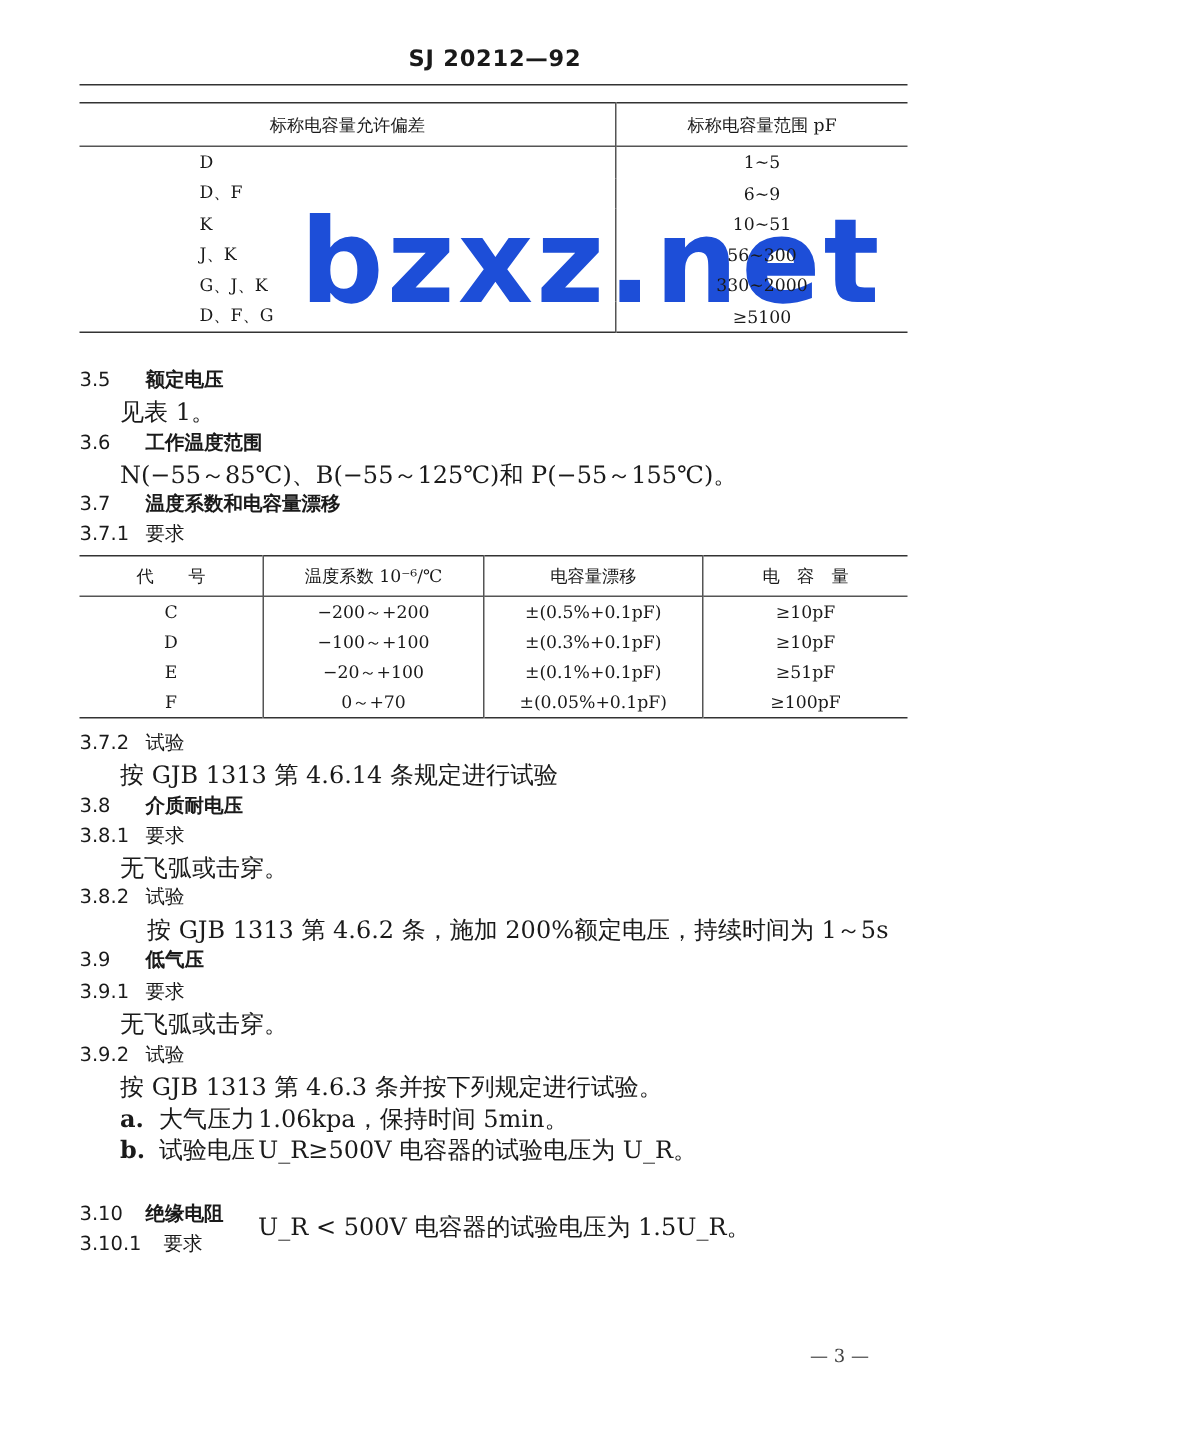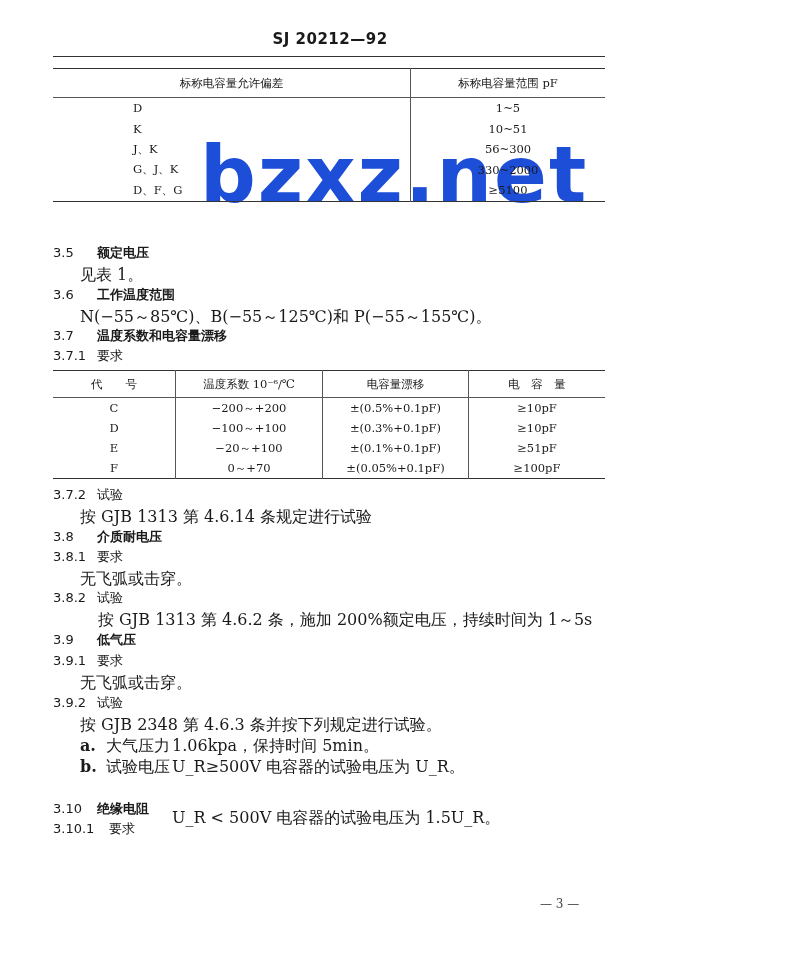--- a/index.html
+++ b/index.html
@@ -38,20 +38,24 @@
   <thead>
       <tr>
     <th>标称电容量允许偏差</th>
     <th>标称电容量范围 pF</th>
   </tr>
     </thead>
   <tbody>
     <tr>
         <td>D</td>
         <td>1~5</td>
+      </tr>
+    <tr>
+        <td>D、F</td>
+        <td>6~9</td>
       </tr>
     <tr>
         <td>K</td>
         <td>10~51</td>
       </tr>
     <tr>
         <td>J、K</td>
         <td>56~300</td>
       </tr>
     <tr>
@@ -113,21 +117,21 @@
 <div class="line body" style="top:507px;">按 GJB 1313 第 4.6.14 条规定进行试验</div>
 <div class="line sec" style="top:528px;"><span class="num">3.8</span><span>介质耐电压</span></div>
 <div class="line sec" style="top:548px;font-weight:normal;"><span class="num">3.8.1</span><span>要求</span></div>
 <div class="line body" style="top:569px;">无飞弧或击穿。</div>
 <div class="line sec" style="top:589px;font-weight:normal;"><span class="num">3.8.2</span><span>试验</span></div>
 <div class="line body" style="top:610px;margin-left:18px;">按 GJB 1313 第 4.6.2 条，施加 200%额定电压，持续时间为 1～5s</div>
 <div class="line sec" style="top:631px;"><span class="num">3.9</span><span>低气压</span></div>
 <div class="line sec" style="top:652px;font-weight:normal;"><span class="num">3.9.1</span><span>要求</span></div>
 <div class="line body" style="top:673px;">无飞弧或击穿。</div>
 <div class="line sec" style="top:694px;font-weight:normal;"><span class="num">3.9.2</span><span>试验</span></div>
-<div class="line body" style="top:715px;">按 GJB 2348 第 4.6.3 条并按下列规定进行试验。</div>
+<div class="line body" style="top:715px;">按 GJB 1313 第 4.6.3 条并按下列规定进行试验。</div>
 
 <div class="item-b" style="left:80px;top:736px;">
   <span style="display:inline-block;width:26px;font-weight:bold;">a.</span><span style="display:inline-block;width:66px;">大气压力</span><span>1.06kpa，保持时间 5min。</span>
 </div>
 <div class="item-b" style="left:80px;top:757px;">
   <span style="display:inline-block;width:26px;font-weight:bold;">b.</span><span style="display:inline-block;width:66px;">试验电压</span><span>U_R≥500V 电容器的试验电压为 U_R。</span>
 </div>
 <div class="item-b" style="left:172px;top:808px;">U_R &lt; 500V 电容器的试验电压为 1.5U_R。</div>
 
 <div class="line sec" style="top:800px;"><span class="num">3.10</span><span>绝缘电阻</span></div>

